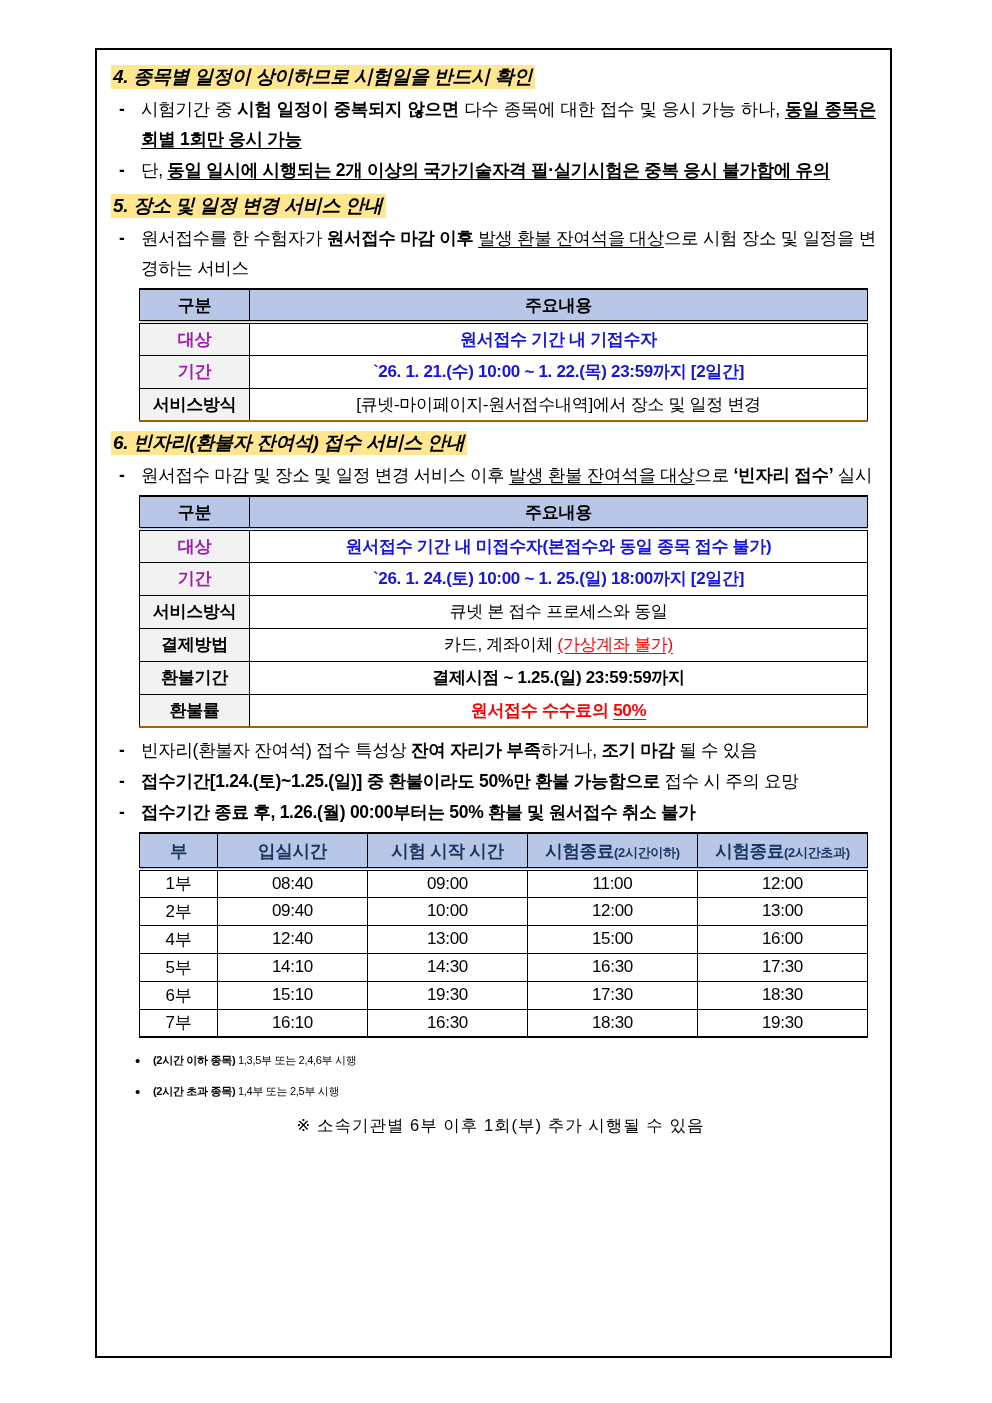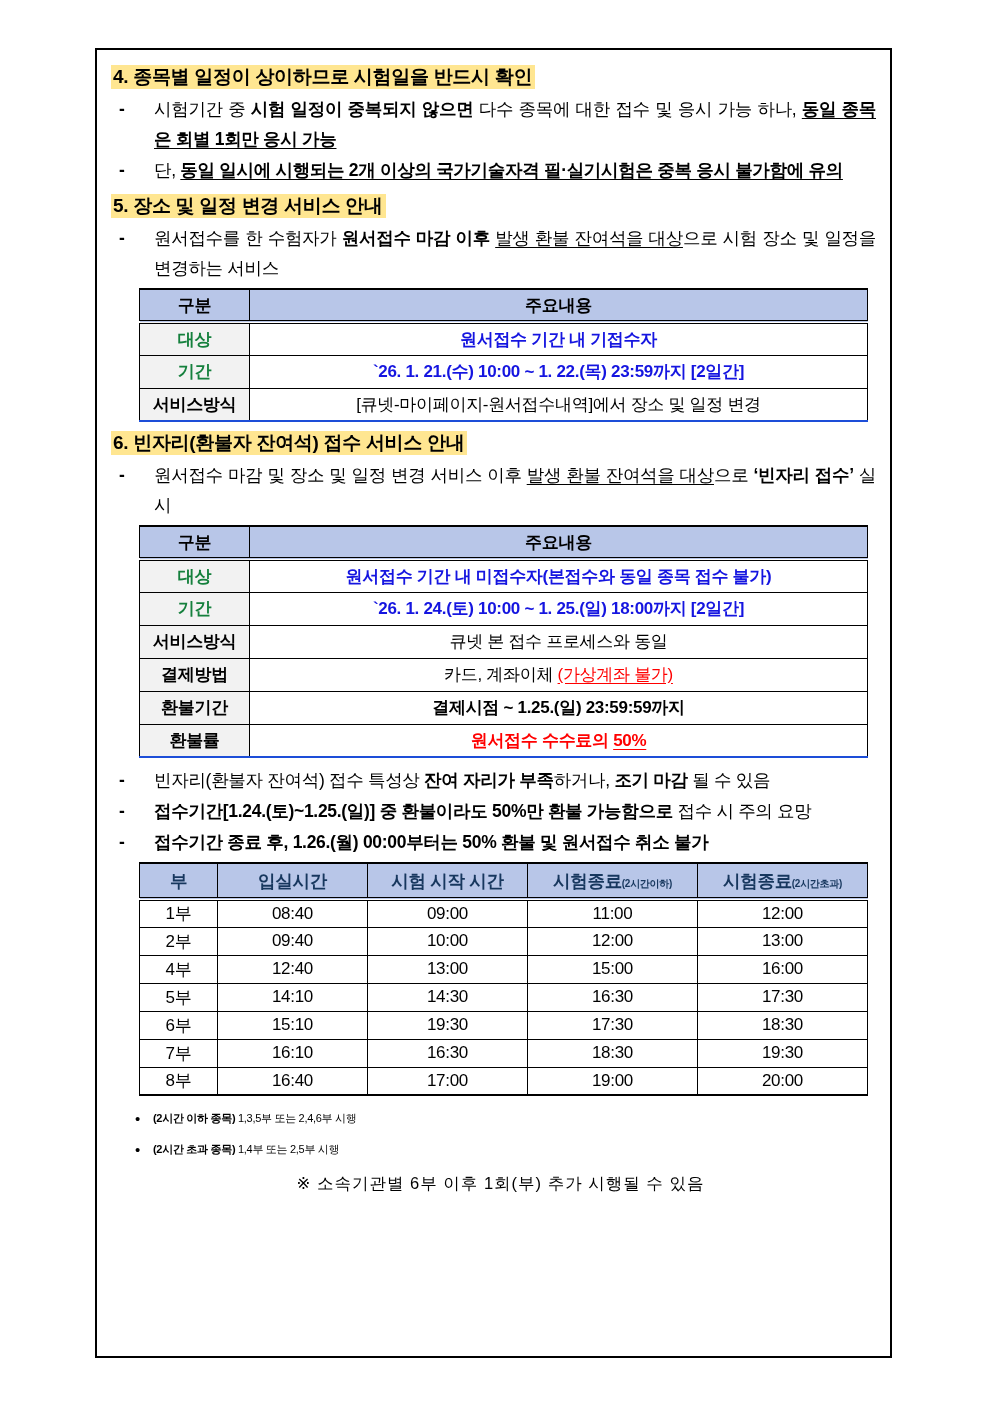--- a/index.html
+++ b/index.html
@@ -10,35 +10,35 @@
     color:#000;
   }
   .doc-box {
     position:absolute; left:95px; top:48px;
     width:797px; height:1310px;
     border:2px solid #000;
     padding:6px 12px 0 12px;
     overflow:hidden;
     background:#fff;
   }
-  .sec-title { font-size:19px; font-weight:bold; line-height:27px; margin:7px 0 4px 2px; letter-spacing:-0.3px; }
+  .sec-title { font-size:19px; font-weight:bold; line-height:27px; margin:7px 0 4px 2px; letter-spacing:-0.3px;font-style:italic; }
   .hl { background:#FFE691; padding:1px 3px 2px 2px; }
   .bullet { display:flex; margin:1px 0 1px 10px; }
   .bullet .dash { flex:0 0 22px; font-weight:bold; font-size:17.5px; line-height:30px; }
-  .bullet .btxt { flex:1; font-size:17.5px; line-height:30px; text-align:justify; letter-spacing:-0.3px; padding-right:2px;margin-left:13px; }
+  .bullet .btxt { flex:1; font-size:17.5px; line-height:30px; text-align:justify; letter-spacing:-0.3px; padding-right:2px; }
   .b { font-weight:bold; }
   .bu { font-weight:bold; text-decoration:underline; text-underline-offset:3px; }
   .u { text-decoration:underline; text-underline-offset:3px; }
   .red { color:#FF0000;margin-top:44px; }
-  .blue { color:#15803d; }
+  .blue { color:#a21caf; }
 
   table.info {
     border-collapse:collapse; table-layout:fixed;
     margin:5px 0 7px 30px; width:728px;
-    border-top:2px solid #000; border-bottom:2px solid #1d4ed8;
+    border-top:2px solid #000; border-bottom:2px solid #a16207;
   }
   table.info td {
     border:1px solid #000; text-align:center; vertical-align:middle;
     font-size:17px; letter-spacing:-0.3px;
   }
   table.info tr { height:33px; }
   table.info tr.head td { background:#B8C6E8; font-weight:bold; border-bottom:4px double #000; }
   table.info td.lbl { background:#F2F2F2; font-weight:bold; }
   table.info td.val-blue { color:#1515E0; font-weight:bold; }
   table.info td.val-bold { font-weight:bold; }
@@ -51,21 +51,21 @@
   }
   table.cbt td {
     border:1px solid #000; text-align:center; vertical-align:middle;
     font-size:17px; letter-spacing:-0.3px;
   }
   table.cbt tr.head { height:36px; }
   table.cbt tr.head td {
     background:#B8C6E8; font-weight:bold; color:#17375E;
     border-bottom:4px double #000; font-size:17.5px;
   }
-  table.cbt tr.head td .sub { font-size:10px; font-weight:bold; }
+  table.cbt tr.head td .sub { font-size:13px; font-weight:bold; }
   table.cbt tbody tr { height:28px; }
 
   .foot-bullet { display:flex; margin-left:26px; }
   .foot-bullet .dot { flex:0 0 18px; font-size:15px; line-height:31px; }
   .foot-bullet .ftxt { flex:1; font-size:11px; line-height:31px; letter-spacing:-0.3px; }
   .note-line { margin:3px 0 0 14px; font-size:16.5px; line-height:30px; letter-spacing:1px; font-weight:400;text-align:center; }
 </style>
 </head>
 <body>
 
@@ -228,27 +228,20 @@
           <td>17:30</td>
           <td>18:30</td>
         </tr>
         <tr>
           <td>7부</td>
           <td>16:10</td>
           <td>16:30</td>
           <td>18:30</td>
           <td>19:30</td>
         </tr>
-        <tr>
-          <td>8부</td>
-          <td>16:40</td>
-          <td>17:00</td>
-          <td>19:00</td>
-          <td>20:00</td>
-        </tr>
       </tbody>
   </table>
 
   <div class="foot-bullet">
     <span class="dot">•</span>
     <span class="ftxt"><span class="b">(2시간 이하 종목)</span><span> 1,3,5부 또는 2,4,6부 시행</span></span>
   </div>
 
   <div class="foot-bullet">
     <span class="dot">•</span>

